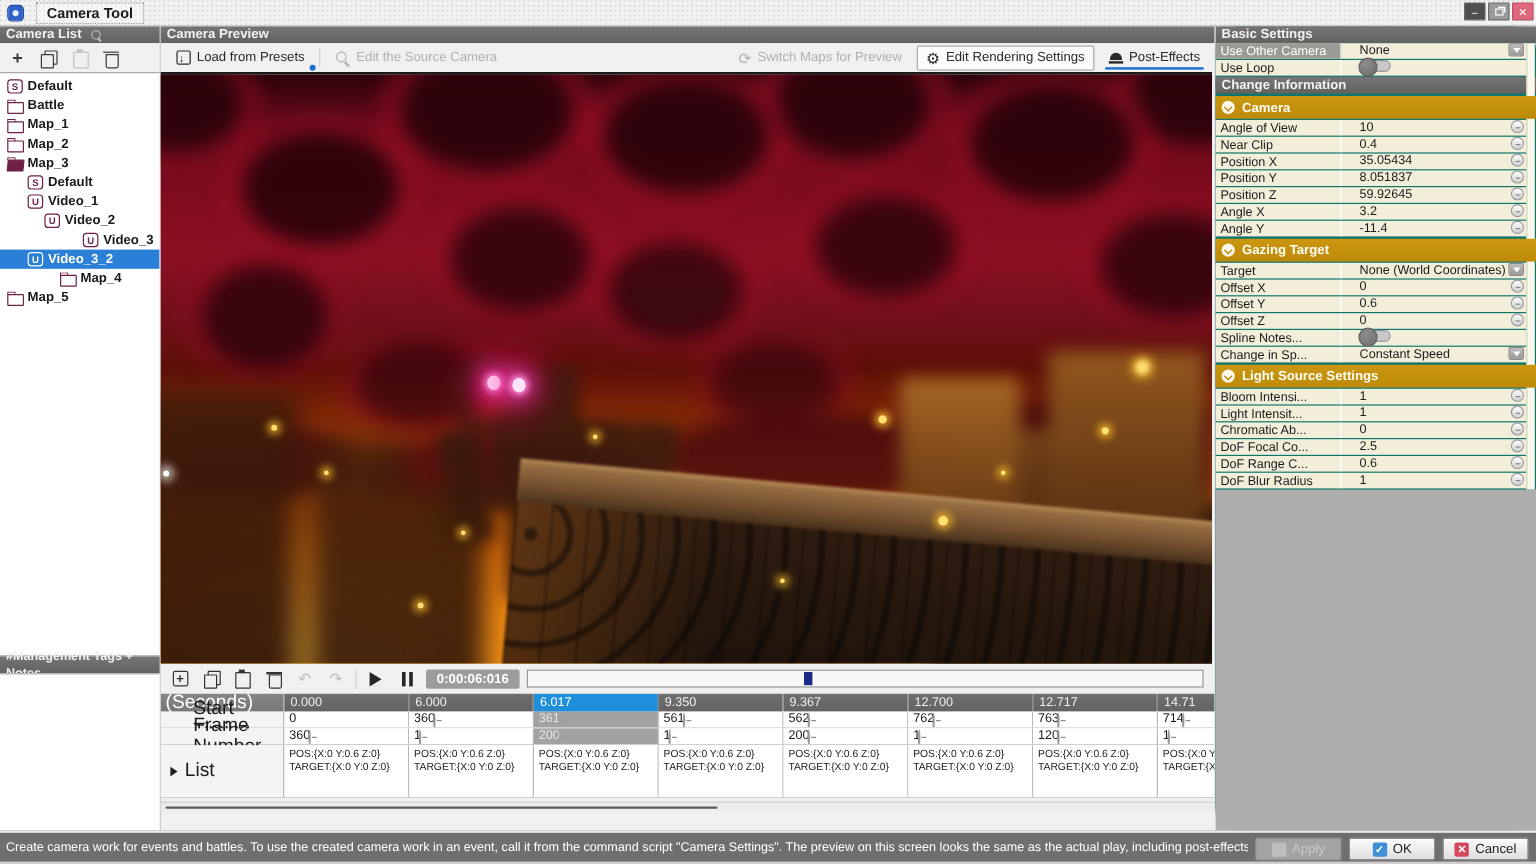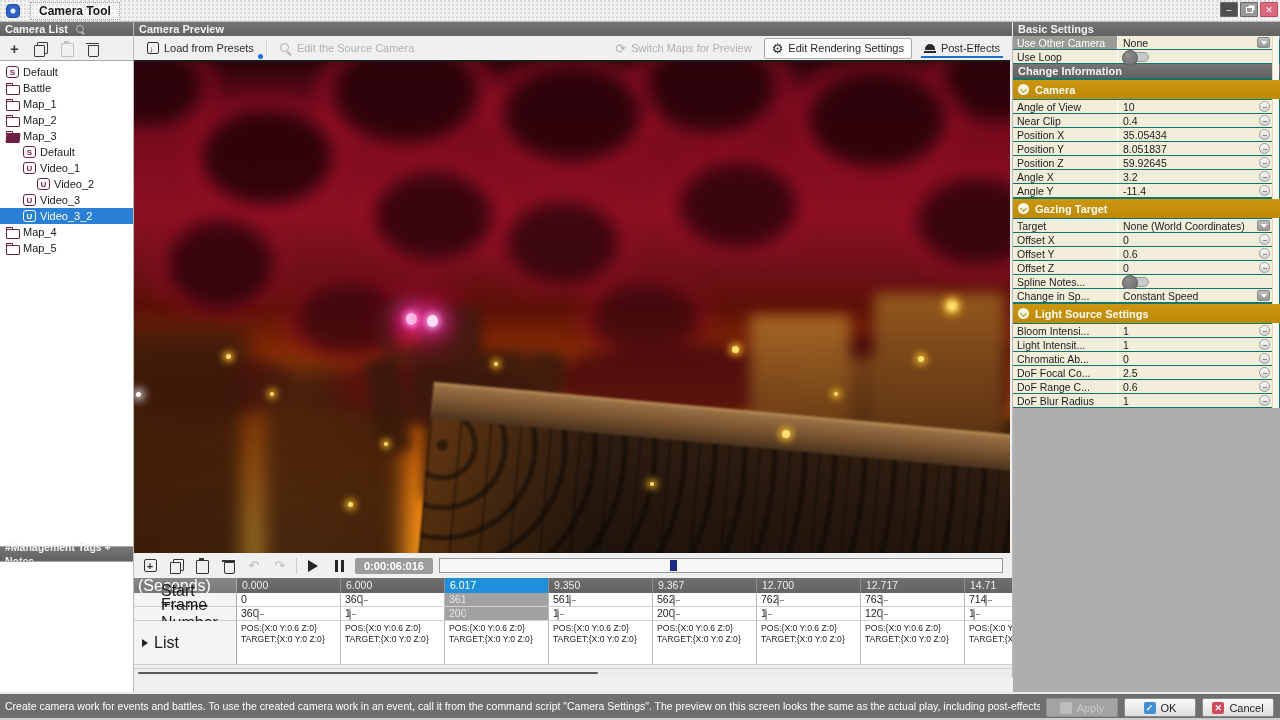--- a/index.html
+++ b/index.html
@@ -24,21 +24,21 @@
 
   
   .phead { background:linear-gradient(#757575,#616161); color:#f2f2f2; font-weight:bold; font-size:11px;
     height:14px; line-height:14px; padding:0 5px; display:flex; align-items:center; }
 
   
   #leftpanel { position:absolute; left:0; top:22px; width:134px; bottom:28px; background:#f0f0f0; border-right:1px solid #b9b9b9; display:flex; flex-direction:column; }
   .ltoolbar { height:24px; display:flex; align-items:center; gap:5px; padding:0 4px; background:#f0f0f0; }
   .tbtn { width:21px; height:20px; display:flex; align-items:center; justify-content:center; color:#3a3a3a; }
   .tbtn.disabled { color:#c2c2c2; }
-  #tree { flex:1; background:#fff; border:1px solid #a8a8a8; border-left:none; border-right:none; overflow:hidden; padding-top:3px; }
+  #tree { flex:1; background:#fff; border:1px solid #a8a8a8; border-left:none; border-right:none; overflow:hidden; padding-top:3px;font-weight:bold; }
   .tree-row { height:16px; display:flex; align-items:center; gap:4px; color:#1a1a1a; cursor:default; }
   .tree-row.selected { background:#2a7fd6; color:#fff; }
   .tree-row .ticon { color:#6e1f44; flex:0 0 auto; }
   .tree-row.selected .ticon { color:#fff; }
   .tlabel { white-space:nowrap; }
   
   .ticon { position:relative; width:13px; height:12px; display:inline-block; }
   .ticon.folder::before, .ticon.folder-open::before { content:""; position:absolute; left:0; top:3px; width:12px; height:8px; border:1.4px solid currentColor; border-radius:1px; }
   .ticon.folder::after, .ticon.folder-open::after { content:""; position:absolute; left:0; top:1px; width:5px; height:2px; border:1.4px solid currentColor; border-bottom:none; border-radius:1px 1px 0 0; }
   .ticon.folder-open::before { background:currentColor; transform:skewX(-6deg); }
@@ -186,21 +186,21 @@
 
   
   #rightpanel { position:absolute; left:1012px; top:22px; right:0; bottom:28px; background:#0f766e; border-left:1px solid #b9b9b9; display:flex; flex-direction:column; position:absolute;border-radius:19px; }
   .vstrip { position:absolute; right:1px; top:14px; width:7px; height:372px; background:#fcf9ec; border-left:1px solid #ddd8c4; z-index:0; }
   .goldhead { position:relative; z-index:1; height:19px; margin:2px 0 1px 0; background:linear-gradient(#cb970f,#bd8a09); color:#fdfdf4; font-weight:bold; display:flex; align-items:center; gap:6px; padding:0 5px; }
   .goldchev { width:11px; height:11px; border-radius:50%; background:#fdf8ea; position:relative; flex:0 0 auto; }
   .goldchev::after { content:""; position:absolute; left:3px; top:2.5px; width:4px; height:4px; border-right:1.7px solid #b8860b; border-bottom:1.7px solid #b8860b; transform:rotate(45deg); }
   .prop-row { position:relative; z-index:1; display:flex; height:13px; margin:0 8px 1px 0; background:#f3eeda; font-size:10.5px; align-items:center; }
   .prop-label { flex:0 0 105px; padding-left:4px; border-right:1px solid #fff; overflow:hidden; white-space:nowrap; height:100%; display:flex; align-items:center; }
   .prop-label.hl { background:#9b9a94; color:#fff; }
-  .prop-value { flex:1; display:flex; align-items:center; padding-left:5px; gap:4px; height:100%; position:relative; }
+  .prop-value { flex:1; display:flex; align-items:flex-start; padding-left:15px; gap:4px; height:100%; position:relative; }
   .pv-text { white-space:nowrap; overflow:hidden; }
   .cminus { width:11px; height:11px; border-radius:50%; border:1px solid #9a9a9a; background:linear-gradient(#fefefe,#d2d2d2); position:relative; flex:0 0 auto; }
   .cminus::after { content:""; position:absolute; left:2.5px; top:4.5px; width:4px; height:1.6px; background:#8a8a8a; }
   .prop-value .cminus, .prop-value .ddbox { position:absolute; right:2px; }
   .ddbox { width:13px; height:11px; border-radius:2px; background:linear-gradient(#bdbdbd,#989898); border:1px solid #8a8a8a; display:flex; align-items:center; justify-content:center; }
   .ddbox::after { content:""; width:0; height:0; border-left:3.5px solid transparent; border-right:3.5px solid transparent; border-top:4px solid #fff; }
   .toggle { width:26px; height:10px; border-radius:6px; background:#c9c9c9; border:1px solid #9a9a9a; position:relative; }
   .toggle::after { content:""; position:absolute; left:-2px; top:-3px; width:14px; height:14px; border-radius:50%; background:radial-gradient(circle at 35% 30%, #8d8d8d, #6c6c6c); border:1px solid #5c5c5c; }
   .rfill { flex:1; background:#aeaeae; position:relative; z-index:1; }
 
@@ -274,29 +274,29 @@
         <span class="tlabel">Default</span>
       </div>
       <div class="tree-row" style="padding-left: 23px;">
         <span class="ticon video"></span>
         <span class="tlabel">Video_1</span>
       </div>
       <div class="tree-row" style="padding-left: 37px;">
         <span class="ticon video"></span>
         <span class="tlabel">Video_2</span>
       </div>
-      <div class="tree-row" style="padding-left: 23px;">
+      <div class="tree-row" style="padding-left: 23px; margin-left: 46px;">
         <span class="ticon video"></span>
         <span class="tlabel">Video_3</span>
       </div>
       <div class="tree-row selected" style="padding-left: 23px;">
         <span class="ticon video"></span>
         <span class="tlabel">Video_3_2</span>
       </div>
-      <div class="tree-row" style="padding-left: 6px;">
+      <div class="tree-row" style="padding-left: 6px; margin-left: 44px;">
         <span class="ticon folder"></span>
         <span class="tlabel">Map_4</span>
       </div>
       <div class="tree-row" style="padding-left: 6px;">
         <span class="ticon folder"></span>
         <span class="tlabel">Map_5</span>
       </div>
     </div>
   <div class="phead" style="font-size:10.5px;">#Management Tags + Notes</div>
   <div id="notes"></div>

